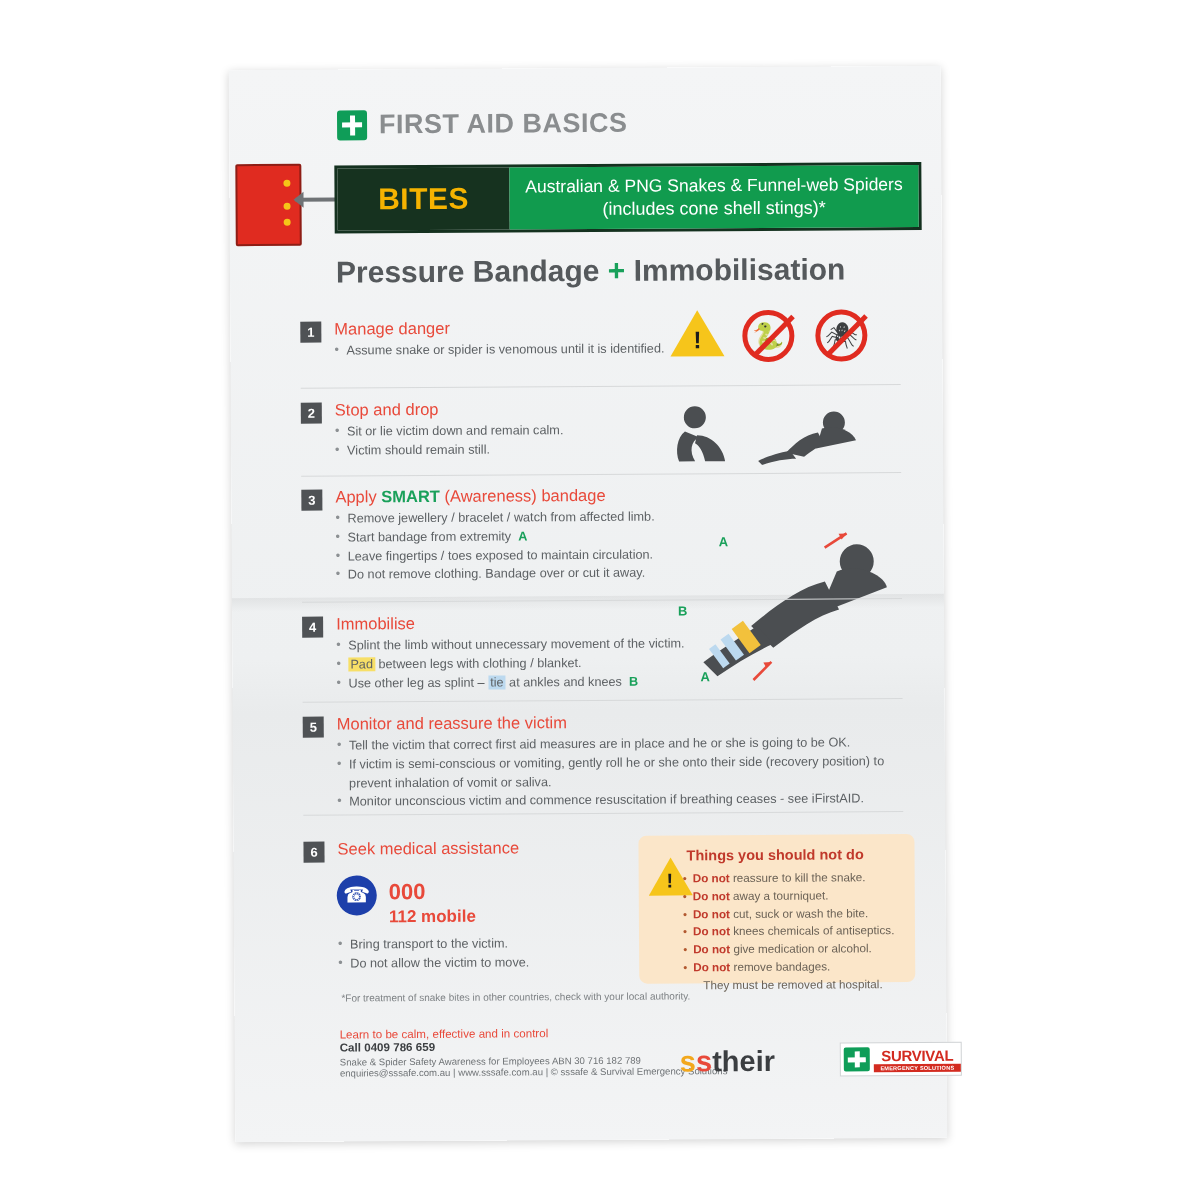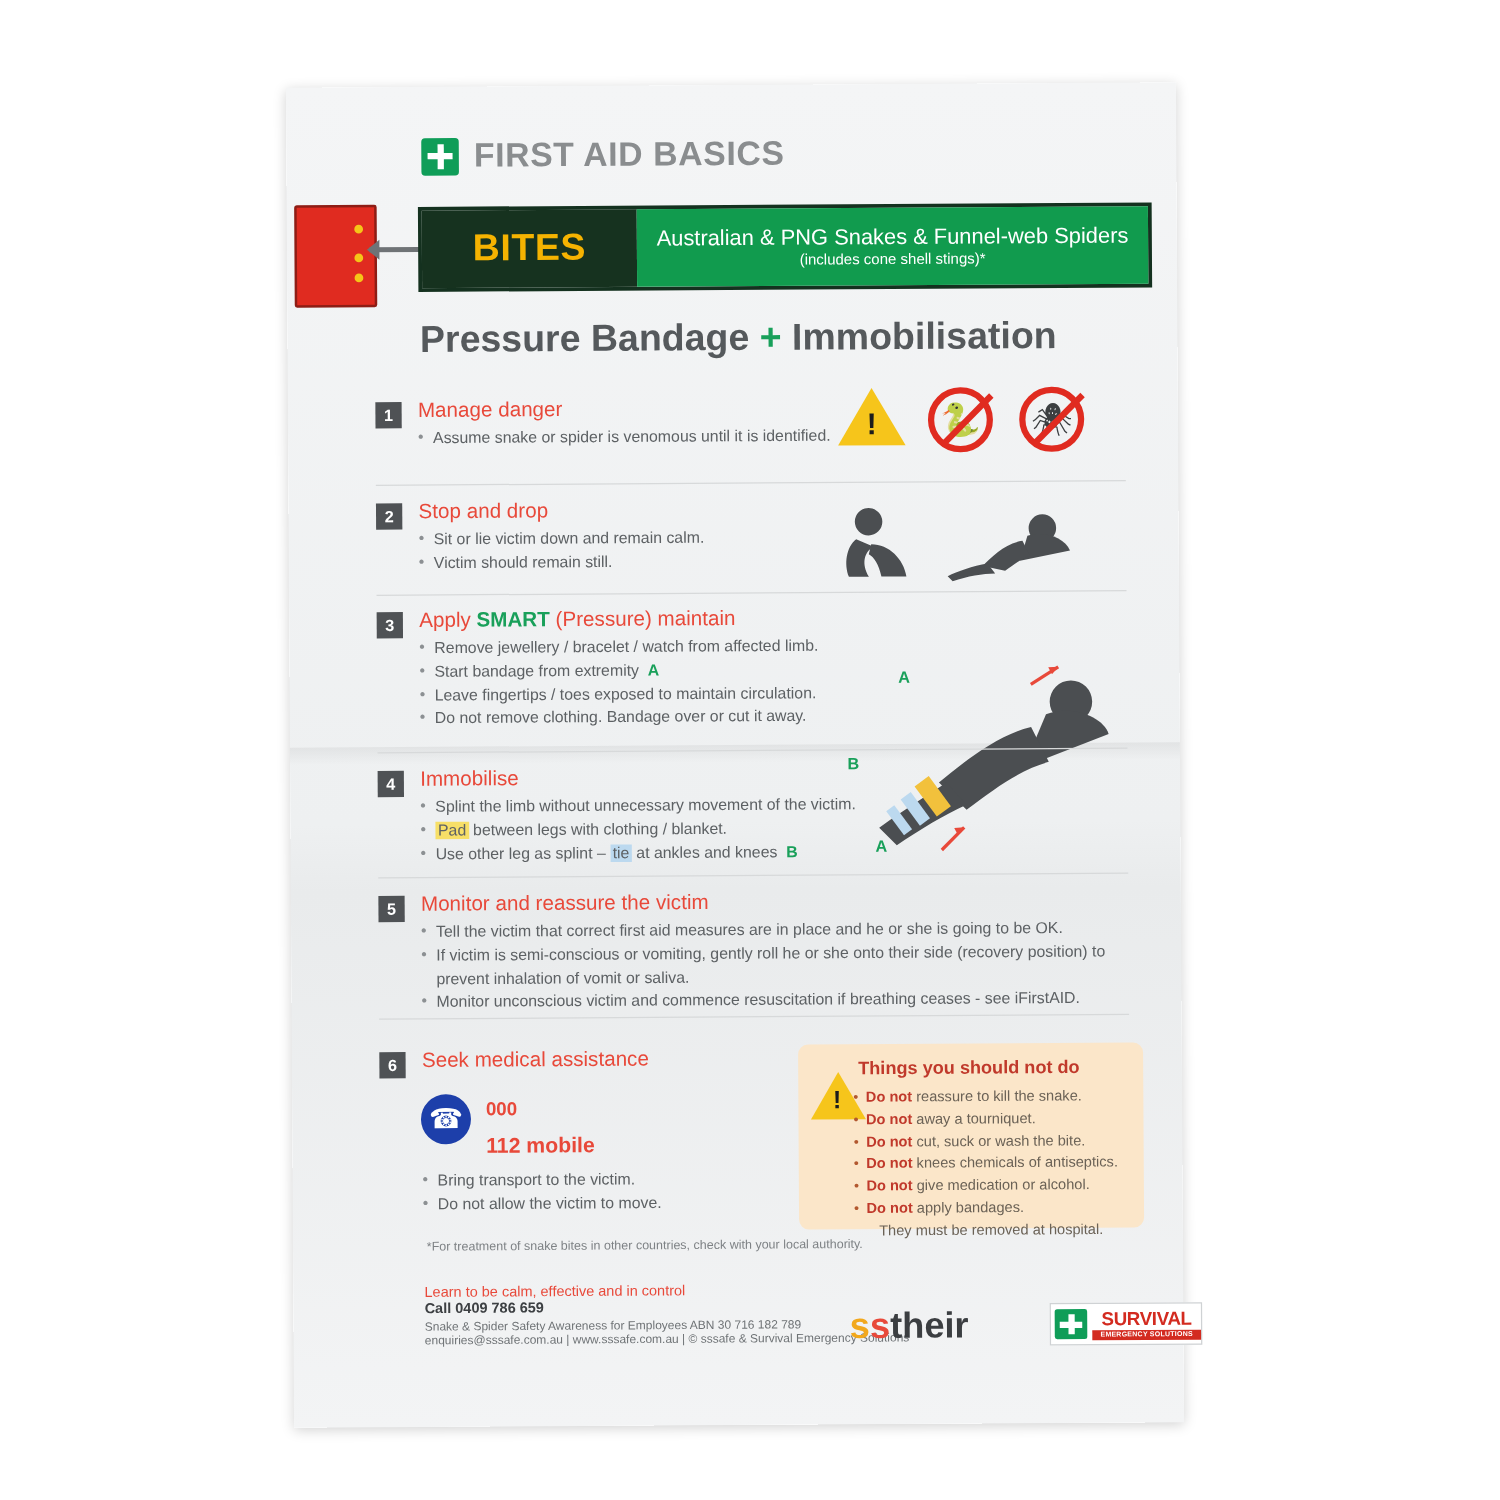--- a/index.html
+++ b/index.html
@@ -68,21 +68,21 @@
     width: 172px; background: #16321f; color: #f5b301;
     font-size: 30px; font-weight: bold; display: flex;
     align-items: center; justify-content: center; letter-spacing: 0.5px;
   }
   .banner-right {
     flex: 1; background: #119b4e; color: #ffffff;
     display: flex; flex-direction: column; align-items: center; justify-content: center;
     line-height: 1.25;
   }
   .banner-right .l1 { font-size: 17.5px; }
-  .banner-right .l2 { font-size: 12px; }
+  .banner-right .l2 { font-size: 18px; }
 
   
   .clip {
     position: absolute; left: 6px; top: 94px; width: 62px; height: 78px;
     background: #e02b20; border: 2px solid #8e1d15; border-radius: 2px;
   }
   .clip .dot { position: absolute; right: 9px; width: 7px; height: 7px; border-radius: 50%; background: #f5c518; }
   .clip .d1 { top: 14px; }
   .clip .d2 { top: 37px; }
   .clip .d3 { top: 53px; }
@@ -149,21 +149,21 @@
   .fig-sit, .fig-lie { position: absolute; }
 
   
   .fig-body { position: absolute; left: 455px; top: 455px; width: 215px; height: 165px; }
 
   
   .phone-circle {
     position: absolute; width: 40px; height: 40px; border-radius: 50%; background: #1d3faa;
     display: flex; align-items: center; justify-content: center; color: #fff; font-size: 22px;
   }
-  .num-000 { position: absolute; font-size: 15px; font-weight: bold; color: #e8493a; }
+  .num-000 { position: absolute; font-size: 22px; font-weight: bold; color: #e8493a; }
   .num-112 { position: absolute; font-size: 17px; font-weight: bold; color: #e8493a; }
 
   
   .donot {
     position: absolute; left: 405px; top: 768px; width: 276px; height: 148px;
     background: #fbe6c9; border-radius: 8px;
   }
   .donot h4 {
     margin: 0; padding: 12px 0 6px 48px; font-size: 14.5px; color: #c0392b; font-weight: bold;
   }
@@ -289,21 +289,21 @@
         <path d="M62 26 C48 28 38 38 30 46 L48 50 C56 44 62 40 68 38 Z" fill="#4b4e51"></path>
         <path d="M34 44 C22 46 10 50 2 54 L6 58 C18 54 30 52 40 52 Z" fill="#4b4e51"></path>
       </svg>
 
       <div class="divider" style="top:406px;"></div>
 
       <div class="step" style="top:418px;">
         <div class="num">3</div>
         <div class="step-body">
           <div class="step-title">
-            <span>Apply </span><span class="smart">SMART</span><span> (Pressure) maintain</span>
+            <span>Apply </span><span class="smart">SMART</span><span> (Awareness) bandage</span>
           </div>
           <ul class="bul">
             <li>Remove jewellery / bracelet / watch from affected limb.</li>
             <li>Start bandage from extremity&nbsp; <span class="mark-A">A</span></li>
             <li>Leave fingertips / toes exposed to maintain circulation.</li>
             <li>Do not remove clothing. Bandage over or cut it away.</li>
           </ul>
         </div>
       </div>
 
@@ -381,21 +381,21 @@
           <div class="warn-tri" style="border-left-width:22px;border-right-width:22px;border-bottom-width:38px;"></div>
           <div class="warn-tri-inner" style="left:-1px;top:12px;width:44px;font-size:20px;">!</div>
         </div>
         <h4>Things you should not do</h4>
         <ul>
           <li><span class="dn">Do not</span><span> reassure to kill the snake.</span></li>
           <li><span class="dn">Do not</span><span> away a tourniquet.</span></li>
           <li><span class="dn">Do not</span><span> cut, suck or wash the bite.</span></li>
           <li><span class="dn">Do not</span><span> knees chemicals of antiseptics.</span></li>
           <li><span class="dn">Do not</span><span> give medication or alcohol.</span></li>
-          <li><span class="dn">Do not</span><span> apply bandages.</span><span class="cont">They must be removed at hospital.</span></li>
+          <li><span class="dn">Do not</span><span> remove bandages.</span><span class="cont">They must be removed at hospital.</span></li>
         </ul>
       </div>
 
       <div class="footnote">*For treatment of snake bites in other countries, check with your local authority.</div>
 
       <div class="footer">
         <div class="f1">Learn to be calm, effective and in control</div>
         <div class="f2">Call 0409 786 659</div>
         <div class="f3">Snake &amp; Spider Safety Awareness for Employees     ABN 30 716 182 789</div>
         <div class="f4">enquiries@sssafe.com.au | www.sssafe.com.au | © sssafe &amp; Survival Emergency Solutions</div>

